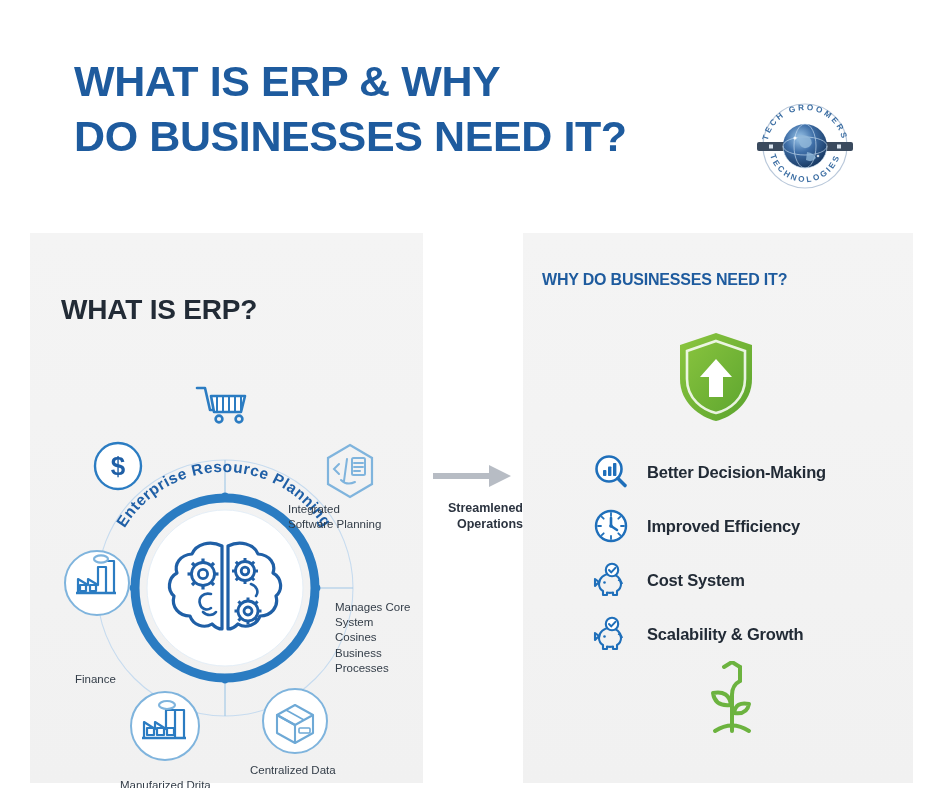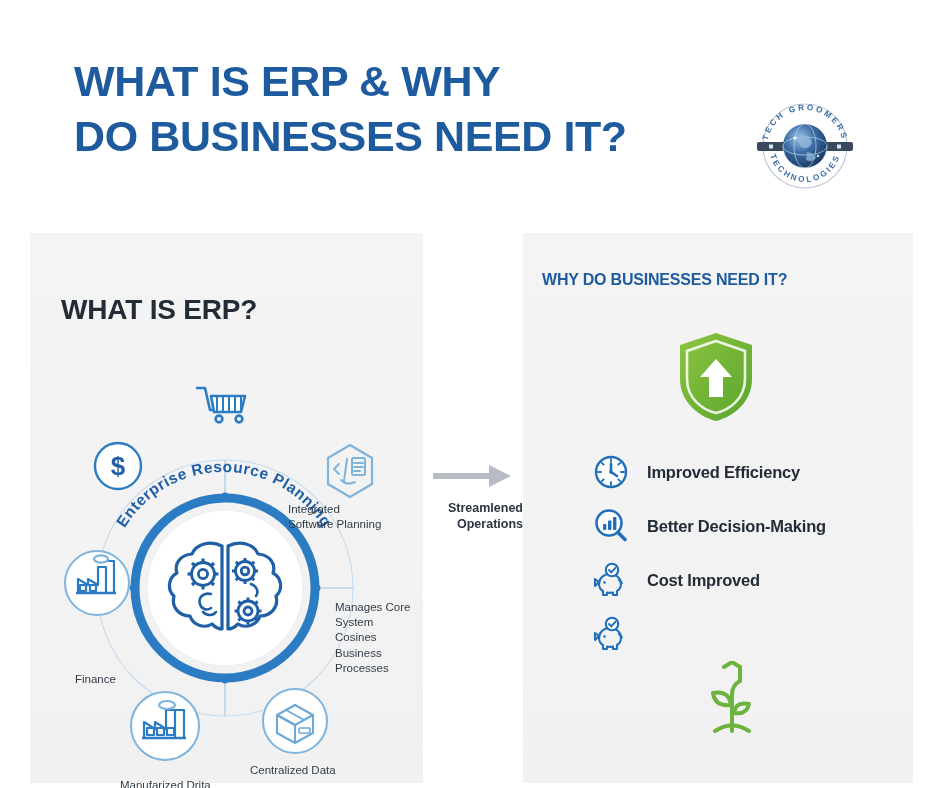--- a/index.html
+++ b/index.html
@@ -316,20 +316,35 @@
         <path d="M40 10 L69 20 v28 c0 20 -16 31 -29 34 C27 79 11 68 11 48 V20 z" fill="none" stroke="#ffffff" stroke-width="2.6" opacity="0.85"></path>
         <path d="M40 28 L56 46 h-9 v20 h-14 V46 h-9 z" fill="#ffffff"></path>
       </svg>
     </div>
 
     <div class="benefits">
 
       <div class="brow">
         <span class="bicon">
           <svg width="36" height="36" viewBox="0 0 36 36" aria-hidden="true">
+            <circle cx="16" cy="15" r="12.5" fill="#ffffff" stroke="#1f6fba" stroke-width="2.6"></circle>
+            <g fill="#1f6fba">
+              <rect x="10" y="16" width="3.4" height="6" rx="0.8"></rect>
+              <rect x="15" y="12.5" width="3.4" height="9.5" rx="0.8"></rect>
+              <rect x="20" y="9" width="3.4" height="13" rx="0.8"></rect>
+            </g>
+            <line x1="25" y1="24.5" x2="32" y2="31.5" stroke="#1f6fba" stroke-width="3.6" stroke-linecap="round"></line>
+          </svg>
+        </span>
+        <span class="blabel">Better Decision-Making</span>
+      </div>
+
+      <div class="brow">
+        <span class="bicon">
+          <svg width="36" height="36" viewBox="0 0 36 36" aria-hidden="true">
             <circle cx="18" cy="18" r="15" fill="#ffffff" stroke="#1f6fba" stroke-width="2.4"></circle>
             <g stroke="#1f6fba" stroke-width="1.8" stroke-linecap="round">
               <line x1="18" y1="5" x2="18" y2="8"></line>
                 <line x1="18" y1="28" x2="18" y2="31"></line>
               <line x1="5" y1="18" x2="8" y2="18"></line>
                 <line x1="28" y1="18" x2="31" y2="18"></line>
               <line x1="8.8" y1="8.8" x2="10.7" y2="10.7"></line>
                 <line x1="25.3" y1="25.3" x2="27.2" y2="27.2"></line>
               <line x1="8.8" y1="27.2" x2="10.7" y2="25.3"></line>
                 <line x1="25.3" y1="10.7" x2="27.2" y2="8.8"></line>
@@ -340,63 +355,49 @@
             </g>
             <circle cx="18" cy="18" r="1.8" fill="#1f6fba"></circle>
           </svg>
         </span>
         <span class="blabel">Improved Efficiency</span>
       </div>
 
       <div class="brow">
         <span class="bicon">
           <svg width="36" height="36" viewBox="0 0 36 36" aria-hidden="true">
-            <circle cx="16" cy="15" r="12.5" fill="#ffffff" stroke="#1f6fba" stroke-width="2.6"></circle>
-            <g fill="#1f6fba">
-              <rect x="10" y="16" width="3.4" height="6" rx="0.8"></rect>
-              <rect x="15" y="12.5" width="3.4" height="9.5" rx="0.8"></rect>
-              <rect x="20" y="9" width="3.4" height="13" rx="0.8"></rect>
-            </g>
-            <line x1="25" y1="24.5" x2="32" y2="31.5" stroke="#1f6fba" stroke-width="3.6" stroke-linecap="round"></line>
+            <g fill="none" stroke="#1f6fba" stroke-width="2.1" stroke-linejoin="round">
+              <path d="M6 22 c0 -6 5 -10 11 -10 c6 0 11 4 11 10 c0 3 -1.5 5.5 -4 7 v4 h-4 v-2.5
+                       c-1 .3 -2 .4 -3 .4 c-1 0 -2 -.1 -3 -.4 V33 H10 v-4 c-2.5 -1.5 -4 -4 -4 -7 z"></path>
+              <path d="M6 20 l-4 -3 v7 z"></path>
+              <circle cx="11.5" cy="20.5" r="1.3" fill="#1f6fba" stroke="none"></circle>
+              <path d="M25 18 q4 1 4 4" stroke-width="1.8"></path>
+            </g>
+            <circle cx="19" cy="8" r="6.2" fill="#ffffff" stroke="#1f6fba" stroke-width="2.1"></circle>
+            <path d="M16 8 l2.2 2.4 l4.2 -4.6" fill="none" stroke="#1f6fba" stroke-width="2" stroke-linecap="round" stroke-linejoin="round"></path>
           </svg>
         </span>
-        <span class="blabel">Better Decision-Making</span>
+        <span class="blabel">Cost System</span>
       </div>
 
       <div class="brow">
         <span class="bicon">
           <svg width="36" height="36" viewBox="0 0 36 36" aria-hidden="true">
             <g fill="none" stroke="#1f6fba" stroke-width="2.1" stroke-linejoin="round">
               <path d="M6 22 c0 -6 5 -10 11 -10 c6 0 11 4 11 10 c0 3 -1.5 5.5 -4 7 v4 h-4 v-2.5
                        c-1 .3 -2 .4 -3 .4 c-1 0 -2 -.1 -3 -.4 V33 H10 v-4 c-2.5 -1.5 -4 -4 -4 -7 z"></path>
               <path d="M6 20 l-4 -3 v7 z"></path>
               <circle cx="11.5" cy="20.5" r="1.3" fill="#1f6fba" stroke="none"></circle>
               <path d="M25 18 q4 1 4 4" stroke-width="1.8"></path>
             </g>
             <circle cx="19" cy="8" r="6.2" fill="#ffffff" stroke="#1f6fba" stroke-width="2.1"></circle>
             <path d="M16 8 l2.2 2.4 l4.2 -4.6" fill="none" stroke="#1f6fba" stroke-width="2" stroke-linecap="round" stroke-linejoin="round"></path>
           </svg>
         </span>
-        <span class="blabel">Cost Improved</span>
-      </div>
-
-      <div class="brow">
-        <span class="bicon">
-          <svg width="36" height="36" viewBox="0 0 36 36" aria-hidden="true">
-            <g fill="none" stroke="#1f6fba" stroke-width="2.1" stroke-linejoin="round">
-              <path d="M6 22 c0 -6 5 -10 11 -10 c6 0 11 4 11 10 c0 3 -1.5 5.5 -4 7 v4 h-4 v-2.5
-                       c-1 .3 -2 .4 -3 .4 c-1 0 -2 -.1 -3 -.4 V33 H10 v-4 c-2.5 -1.5 -4 -4 -4 -7 z"></path>
-              <path d="M6 20 l-4 -3 v7 z"></path>
-              <circle cx="11.5" cy="20.5" r="1.3" fill="#1f6fba" stroke="none"></circle>
-              <path d="M25 18 q4 1 4 4" stroke-width="1.8"></path>
-            </g>
-            <circle cx="19" cy="8" r="6.2" fill="#ffffff" stroke="#1f6fba" stroke-width="2.1"></circle>
-            <path d="M16 8 l2.2 2.4 l4.2 -4.6" fill="none" stroke="#1f6fba" stroke-width="2" stroke-linecap="round" stroke-linejoin="round"></path>
-          </svg>
-        </span>
+        <span class="blabel">Scalability &amp; Growth</span>
       </div>
     </div>
 
     <div class="plant">
       <svg width="62" height="78" viewBox="0 0 62 78" aria-hidden="true">
         <g fill="none" stroke="#6cb33f" stroke-width="4" stroke-linecap="round" stroke-linejoin="round">
           <path d="M31 70 V34"></path>
           <path d="M31 34 q0 -10 8 -14"></path>
           <path d="M39 20 V6"></path>
           <path d="M31 6 l8 -5 l8 5" transform="translate(-8,0)"></path>

